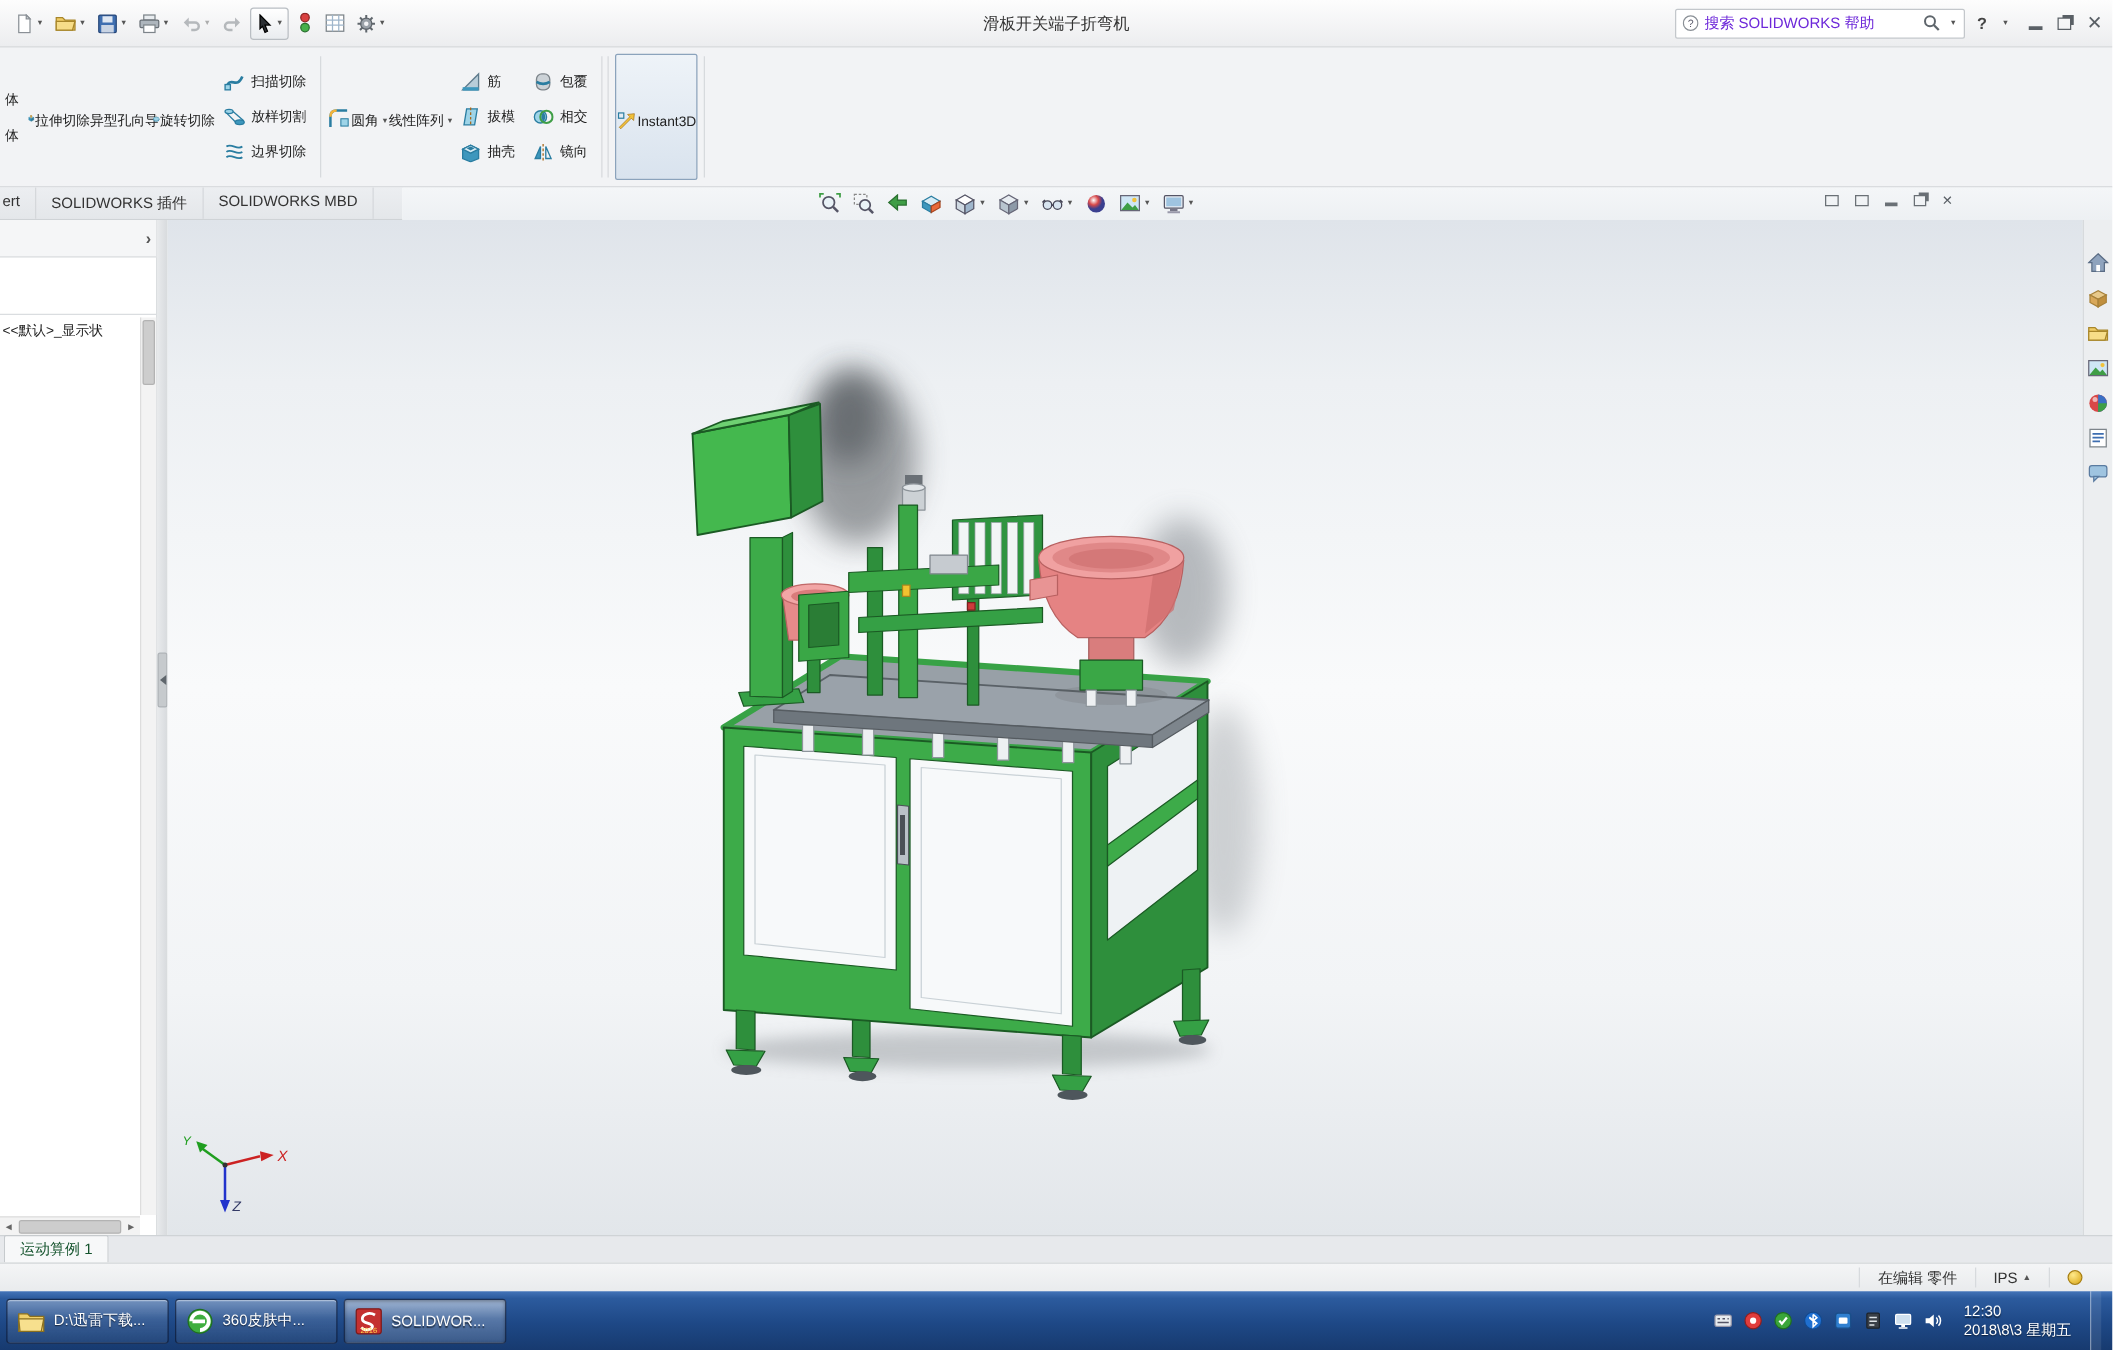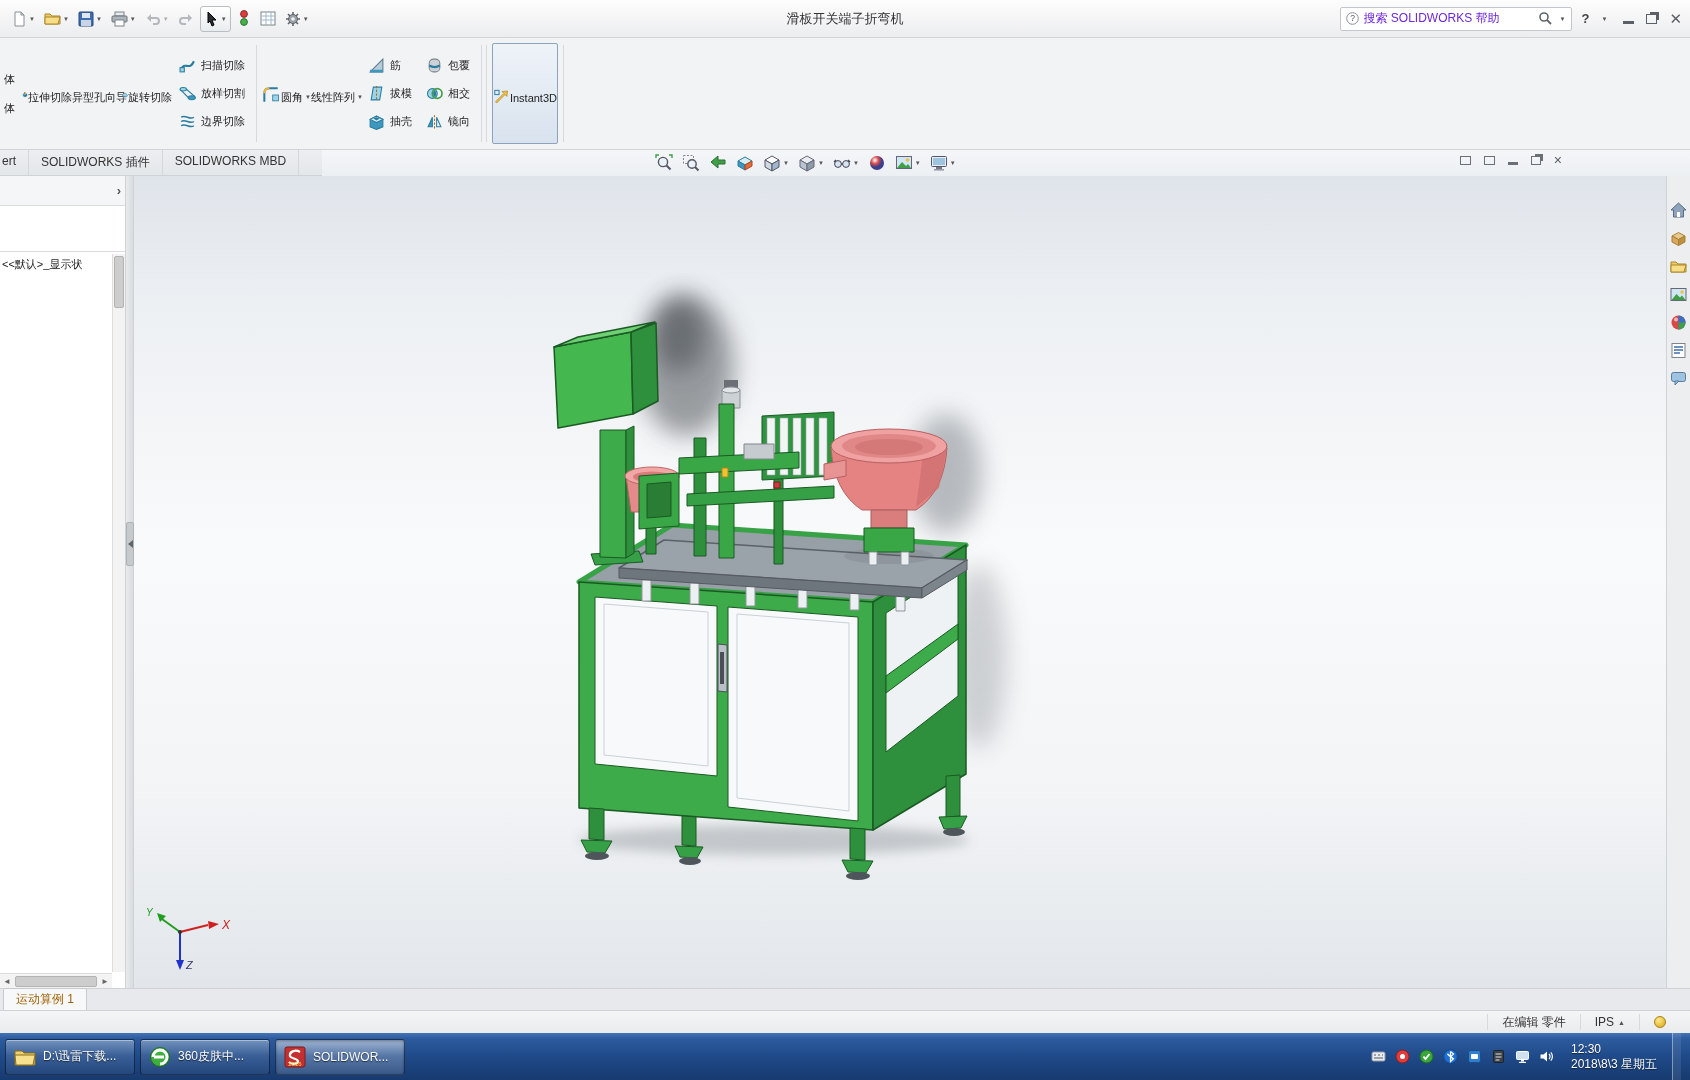--- a/index.html
+++ b/index.html
@@ -68,21 +68,21 @@
 .splitter{width:8px;background:linear-gradient(90deg,#e8eaec,#d9dcdf);border-right:1px solid #cfd3d6;position:relative;flex:0 0 auto}
 .split-grip{position:absolute;top:346px;left:0;width:8px;height:44px;background:#c6cacd;border:1px solid #aeb3b7;border-radius:2px;display:flex;align-items:center;justify-content:center}
 .split-tri{width:0;height:0;border-top:4px solid transparent;border-bottom:4px solid transparent;border-right:5px solid #5f666c}
 .graphics{flex:1;position:relative;background:linear-gradient(180deg,#dfe4ea 0%,#edf0f3 16%,#f9fafb 46%,#f2f4f6 76%,#e2e6ea 100%);overflow:hidden}
 .graphics svg.model{position:absolute;inset:0;width:100%;height:100%}
 .taskpane{width:24px;background:#eceef0;border-left:1px solid #cfd3d6;display:flex;flex-direction:column;align-items:center;padding-top:26px;gap:11px;flex:0 0 auto}
 .tp-icon{width:17px;height:17px}
 
 
 .motion-bar{height:22px;background:#e7e9ec;border-top:1px solid #cfd3d6;display:flex;align-items:flex-end;flex:0 0 auto}
-.motion-tab{font-size:12px;color:#a16207;background:#f7f8f9;border:1px solid #c6cacd;border-bottom:none;padding:2px 12px;margin-left:3px;border-radius:2px 2px 0 0;white-space:nowrap}
+.motion-tab{font-size:12px;color:#14532d;background:#f7f8f9;border:1px solid #c6cacd;border-bottom:none;padding:2px 12px;margin-left:3px;border-radius:2px 2px 0 0;white-space:nowrap}
 .status-bar{height:23px;background:linear-gradient(#f4f5f6,#e9ebed);border-top:1px solid #cfd3d6;display:flex;align-items:center;font-size:12px;color:#333;padding:0 10px;flex:0 0 auto}
 .sb-spacer{flex:1}
 .sb-item{padding:0 14px;border-left:1px solid #d7dadd;height:16px;display:flex;align-items:center;gap:4px;white-space:nowrap}
 .sb-caret{font-size:7px;color:#555}
 .sb-ball{width:12px;height:12px;border-radius:50%;background:radial-gradient(circle at 35% 30%,#ffe98a,#d9a514);border:1px solid #a87f10}
 
 
 .taskbar{height:47px;background:linear-gradient(#4474b8 0%,#2c5b9e 12%,#1e4886 55%,#173a6f 100%);display:flex;align-items:center;padding:0 5px;flex:0 0 auto;position:relative}
 .tb-btn{width:130px;height:36px;border-radius:3px;border:1px solid rgba(8,22,50,.7);background:linear-gradient(rgba(255,255,255,.34),rgba(255,255,255,.12) 45%,rgba(255,255,255,.05));box-shadow:inset 0 1px 0 rgba(255,255,255,.4);display:flex;align-items:center;gap:7px;padding:0 8px;margin-right:5px;color:#fff;font-size:12px}
 .tb-btn .lbl{white-space:nowrap;overflow:hidden;text-overflow:ellipsis;text-shadow:0 1px 1px rgba(0,0,0,.6)}

